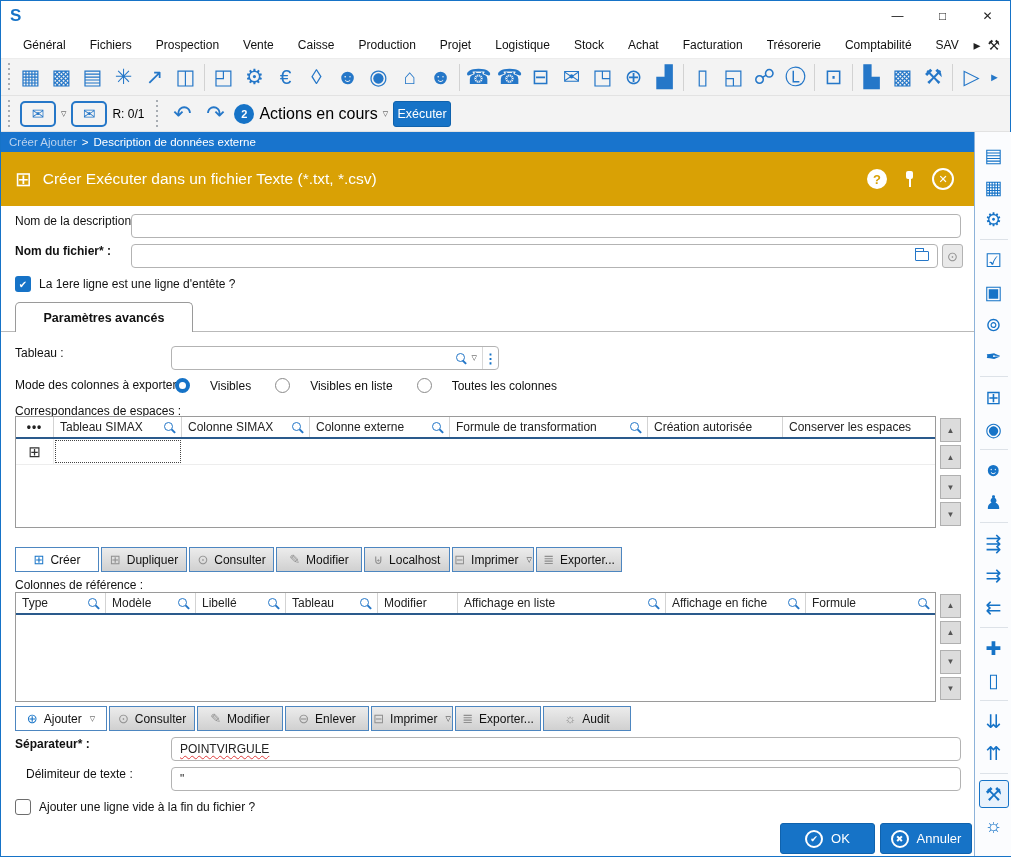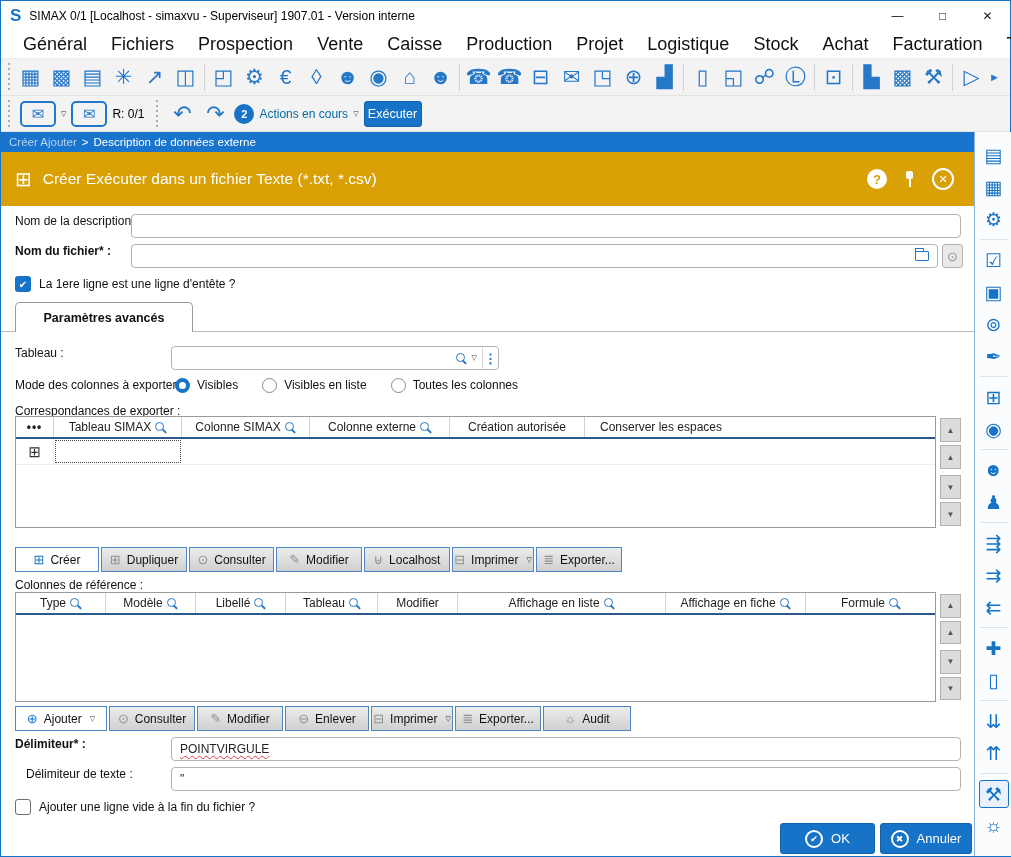--- a/index.html
+++ b/index.html
@@ -9,38 +9,38 @@
 
   
   .titlebar{height:30px;display:flex;align-items:center;padding-left:9px;gap:8px;background:#fff;position:relative}
   .titlebar .logo{color:#1673c7;font-weight:bold;font-size:17px}
   .titlebar .ttext{font-size:12px;color:#000}
   .wcontrols{position:absolute;right:0;top:0;height:29px;display:flex}
   .wbtn{width:45px;height:29px;display:flex;align-items:center;justify-content:center;font-size:12px;color:#222}
 
   
   .menubar{height:28px;display:flex;align-items:center;padding:0 6px 0 10px;background:#fff;border-bottom:1px solid #ececec}
-  .mitem{padding:0 12px;font-size:18px;color:#111}
+  .mitem{padding:0 12px;font-size:12px;color:#111}
   .mright{margin-left:auto;display:flex;align-items:center;gap:7px;padding-right:4px}
   .mricon{font-size:14px;color:#222}
 
   
   .toolbar1{height:37px;background:#f3f3f3;border-bottom:1px solid #e2e2e2;display:flex;align-items:center;padding:0 4px}
   .tbicon{width:31px;height:31px;display:flex;align-items:center;justify-content:center;font-size:21px;color:#2577c8}
   .tsep{width:1px;height:27px;background:#d2d2d2;margin:0 3px}
   .handle{width:5px;height:28px;margin:0 4px 0 1px;background-image:repeating-linear-gradient(to bottom,#a8adb3 0 2px,transparent 2px 5px);background-size:2px 100%;background-repeat:no-repeat;background-position:center}
   .tboverflow{margin-left:auto;font-size:11px;color:#2577c8;padding-right:6px}
 
   .toolbar2{height:36px;background:#f3f3f3;border-bottom:1px solid #e2e2e2;display:flex;align-items:center;padding:0 6px 0 4px;gap:5px}
   .mailbtn{width:36px;height:26px;border:2px solid #2577c8;border-radius:5px;display:flex;align-items:center;justify-content:center;color:#2577c8;font-size:15px;background:#f3f3f3}
   .ddsm{font-size:7px;color:#333}
   .rlabel{font-size:12px;color:#000;margin-right:4px}
   .arrowbtn{width:28px;height:28px;display:flex;align-items:center;justify-content:center;color:#2577c8;font-size:22px}
   .badge{width:20px;height:20px;border-radius:50%;background:#1673c7;color:#fff;display:flex;align-items:center;justify-content:center;font-size:11px;font-weight:bold}
-  .actlabel{font-size:12px;color:#0369a1}
+  .actlabel{font-size:16px;color:#000000}
   .execinput{flex:1;height:26px;border:1px solid #b3b3b3;border-radius:4px;padding:0 9px;font:12.5px "Liberation Sans",sans-serif;color:#333;background:#fff;margin:0 4px}
   .execinput::placeholder{color:#9a9a9a}
   .execbtn{width:58px;height:26px;background:#1673c7;color:#fff;border:1px solid #0f62ad;border-radius:3px;font-size:12.5px;display:flex;align-items:center;justify-content:center}
 
   
   .breadcrumb{height:20px;width:973px;background:#1874cd;display:flex;align-items:center;gap:5px;padding-left:8px;font-size:11.5px}
   .bc1{color:#b9d2ee}
   .bc2,.bcsep{color:#fff}
 
   
@@ -79,25 +79,25 @@
   .tabline{position:absolute;top:125px;left:0;width:973px;height:1px;background:#b9b9b9}
   .combo{position:absolute;display:flex;align-items:center;height:24px;border:1px solid #b3b3b3;border-radius:4px;background:#fff}
   .combo input{flex:1;border:none;outline:none;font:12px "Liberation Sans",sans-serif;padding:0 8px;background:transparent}
   .mag{position:relative;width:11px;height:11px;flex:none}
   .mag::before{content:'';position:absolute;left:0;top:0;width:7px;height:7px;border:1.6px solid #2577c8;border-radius:50%}
   .mag::after{content:'';position:absolute;width:4.5px;height:1.8px;background:#2577c8;transform:rotate(45deg);left:6.5px;top:8px}
   .combo .dd{font-size:7px;color:#333;margin:0 5px}
   .combo .dots{width:16px;height:22px;border-left:1px solid #d8d8d8;display:flex;align-items:center;justify-content:center;color:#1673c7;font-weight:bold;font-size:13px}
   .radio{width:15px;height:15px;border-radius:50%;background:#fff;border:1px solid #8a8a8a;flex:none}
   .radio.on{border:4.5px solid #1673c7}
-  .ropt{display:flex;align-items:flex-start;gap:7px;margin-right:24px}
+  .ropt{display:flex;align-items:center;gap:20px;margin-right:24px}
 
   .dtable{position:absolute;background:#fff;border:1px solid #9a9a9a}
   .thead{display:flex;height:22px;border-bottom:2px solid #2a5a8c;background:#fff}
-  .th{display:flex;align-items:center;justify-content:center;gap:4px;padding:0 6px;border-right:1px solid #d3d3d3;font-size:12px;color:#222;overflow:hidden;white-space:nowrap}
+  .th{display:flex;align-items:center;justify-content:space-between;gap:4px;padding:0 6px;border-right:1px solid #d3d3d3;font-size:12px;color:#222;overflow:hidden;white-space:nowrap}
   .th:last-child{border-right:none}
   .trow{display:flex;height:26px;border-bottom:1px solid #ededed}
   .insertcell{width:38px;display:flex;align-items:center;justify-content:center;color:#333;font-size:15px;border-right:1px solid #ededed}
   .focuscell{width:126px;margin:1px 0 1px 1px;border:1px dotted #444}
   .ellip{letter-spacing:1px;font-weight:bold}
 
   .vscroll{position:absolute;width:21px;display:flex;flex-direction:column;gap:3px}
   .sbtn{width:21px;height:24px;background:#dcdcdc;border:1px solid #b0b0b0;display:flex;align-items:center;justify-content:center;font-size:8px;color:#555}
   .vspace{flex:1}
   .hscroll{position:absolute;height:14px;background:#f1f1f1;border:1px solid #c5c5c5;display:flex;align-items:center}
@@ -114,21 +114,20 @@
   .pbtn{position:absolute;height:31px;background:#1673c7;border:1px solid #0f62ad;border-radius:3px;color:#fff;display:flex;align-items:center;justify-content:center;gap:8px;font-size:13px}
   .pbtn .circ{width:18px;height:18px;border:2px solid #fff;border-radius:50%;display:flex;align-items:center;justify-content:center;font-size:9px;flex:none}
 </style>
 </head>
 <body>
 
 <div class="window">
 
   <div class="titlebar">
     <span class="logo">S</span>
-    <span class="ttext">SIMAX 0/1 [Localhost - simaxvu - Superviseur] 1907.01 - Version interne</span>
     <div class="wcontrols">
       <span class="wbtn">—</span>
       <span class="wbtn">□</span>
       <span class="wbtn">✕</span>
     </div>
   </div>
 
   <div class="menubar">
     <span class="mitem">Général</span>
     <span class="mitem">Fichiers</span>
@@ -307,38 +306,42 @@
         <span class="radio"></span>
         <span class="lbl">Visibles en liste</span>
       </span>
       <span class="ropt">
         <span class="radio"></span>
         <span class="lbl">Toutes les colonnes</span>
       </span>
     </div>
 
     <div class="frow" style="top:198px;left:14px">
-      <span class="lbl">Correspondances de exporter :</span>
+      <span class="lbl">Correspondances de espaces :</span>
     </div>
 
     <div class="dtable" style="top:210px;left:14px;width:921px;height:112px">
       <div class="thead">
         <span class="th" style="width:38px;justify-content:center">
             <span class="ellip">•••</span>
           </span>
         <span class="th" style="width:128px">
             <span>Tableau SIMAX</span>
             <span class="mag"></span>
           </span>
         <span class="th" style="width:128px">
             <span>Colonne SIMAX</span>
             <span class="mag"></span>
           </span>
         <span class="th" style="width:140px">
             <span>Colonne externe</span>
+            <span class="mag"></span>
+          </span>
+        <span class="th" style="width:198px">
+            <span>Formule de transformation</span>
             <span class="mag"></span>
           </span>
         <span class="th" style="width:135px">
             <span>Création autorisée</span>
           </span>
         <span class="th" style="width:152px">
             <span>Conserver les espaces</span>
           </span>
       </div>
       <div class="trow">
@@ -462,21 +465,21 @@
           <span class="bicon">≣</span>
           <span>Exporter...</span>
         </span>
       <span class="gbtn" style="width:88px">
           <span class="bicon">☼</span>
           <span>Audit</span>
         </span>
     </div>
 
     <div class="frow" style="top:531px;left:14px">
-      <span class="lbl b">Délimiteur* :</span>
+      <span class="lbl b">Séparateur* :</span>
     </div>
     <div class="inputbox" style="position:absolute;top:531px;left:170px;width:790px">
       <span class="wavy">POINTVIRGULE</span>
     </div>
 
     <div class="frow" style="top:561px;left:25px">
       <span class="lbl">Délimiteur de texte :</span>
     </div>
     <div class="inputbox" style="position:absolute;top:561px;left:170px;width:790px">
       <span>"</span>

